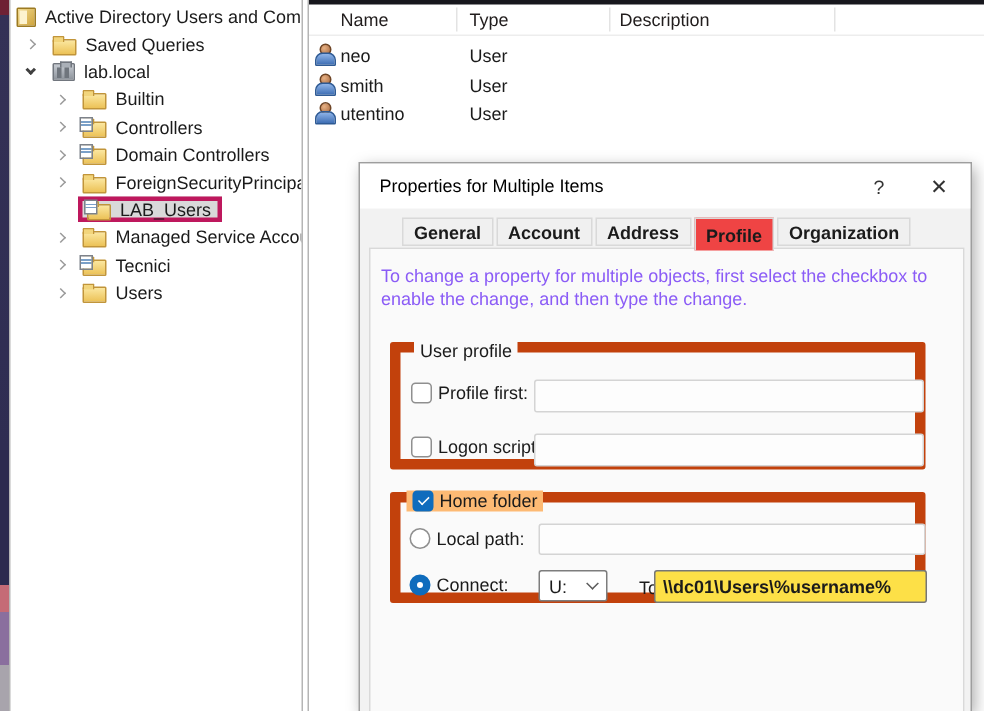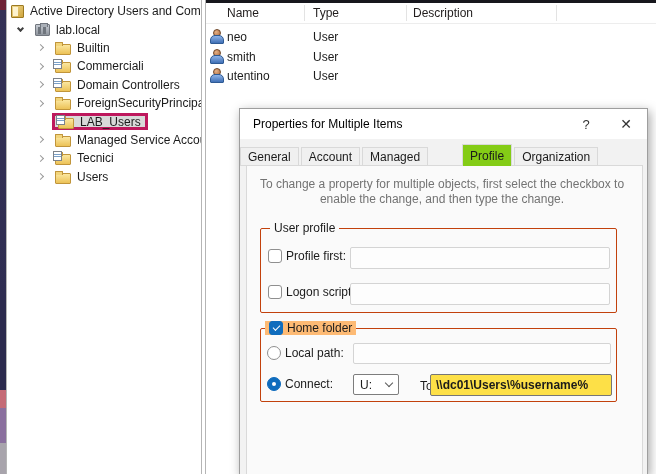--- a/index.html
+++ b/index.html
@@ -77,31 +77,31 @@
   #dialog { position:absolute; left:239px; top:108px; width:409px; height:367px;
     background:#f2f2f2; border:1px solid #9e9e9e; box-shadow:2px 3px 10px rgba(0,0,0,.35); overflow:hidden; }
   #dialog-titlebar { position:absolute; left:0; top:0; width:100%; height:30px; background:#fff;
     display:flex; align-items:center; }
   #dialog-title { margin-left:13px; flex:1; color:#000; }
   .titlebar-btn { width:30px; height:100%; display:flex; align-items:center; justify-content:center;
     font-size:13px; color:#333; cursor:default; }
   #dlg-close { margin-right:6px; font-size:14px; }
   #dlg-help { margin-right:10px; }
 
-  #tab-strip { position:absolute; left:0; top:36px; height:21px; display:flex; align-items:flex-end; z-index:2; }
+  #tab-strip { position:absolute; left:28px; top:36px; height:21px; display:flex; align-items:flex-start; z-index:2;font-weight:bold; }
   .tab { height:19px; padding:0 7px; background:#f0f0f0; border:1px solid #d9d9d9;
     display:flex; align-items:center; margin-right:2px; color:#1b1b1b; }
-  .tab.active { height:22px; background:#84cc16; border-bottom:none; position:relative; z-index:3;margin-left:32px; }
+  .tab.active { height:22px; background:#ef4444; border-bottom:none; position:relative; z-index:3; }
 
   #tab-page { position:absolute; left:6px; top:56px; width:397px; height:315px;
     background:#fafafa; border:1px solid #d9d9d9; z-index:1; }
 
-  #instruction { position:absolute; left:7px; top:11px; width:376px; line-height:14.5px; color:#737373;text-align:center; }
-
-  .groupbox { position:absolute; border:1px solid #c2410c; border-radius:2px;text-align:right; }
+  #instruction { position:absolute; left:7px; top:11px; width:376px; line-height:14.5px; color:#8b5cf6; }
+
+  .groupbox { position:absolute; border:7px solid #c2410c; border-radius:2px;text-align:right; }
   #group-user-profile { left:13px; top:62px; width:357px; height:85px; }
   #group-home-folder { left:13px; top:162px; width:357px; height:74px; }
   .group-legend { position:absolute; top:-8px; left:9px; background:#fafafa; padding:0 4px; }
 
   .cb { width:14px; height:14px; border:1px solid #8f8f8f; border-radius:3px; background:#fff; position:relative; flex:none; }
   .cb.checked { background:#0F6CBD; border-color:#0F6CBD; }
   .cb.checked::after { content:""; position:absolute; left:3px; top:3px; width:6px; height:3px;
     border-left:1.5px solid #fff; border-bottom:1.5px solid #fff; transform:rotate(-45deg); }
 
   .rd { width:14px; height:14px; border:1px solid #8f8f8f; border-radius:50%; background:#fff; position:relative; flex:none; }
@@ -126,20 +126,27 @@
 <body>
 
 <div id="wallpaper-strip"></div>
 
 <div id="tree-panel">
   <div class="trow lvl0">
     <span class="i-console"></span>
     <span class="label">Active Directory Users and Com</span>
   </div>
 
+  <div class="trow lvl1">
+    <span class="chev-box">
+        <span class="chev-r"></span>
+      </span>
+    <span class="i-folder"></span>
+    <span class="label">Saved Queries</span>
+  </div>
 
   <div class="trow lvl1">
     <span class="chev-box">
         <span class="chev-d"></span>
       </span>
     <span class="i-domain"></span>
     <span class="label">lab.local</span>
   </div>
 
   <div class="trow lvl2">
@@ -148,21 +155,21 @@
       </span>
     <span class="i-folder"></span>
     <span class="label">Builtin</span>
   </div>
 
   <div class="trow lvl2">
     <span class="chev-box">
         <span class="chev-r"></span>
       </span>
     <span class="i-ou"></span>
-    <span class="label">Commerciali</span>
+    <span class="label">Controllers</span>
   </div>
 
 
   <div class="trow lvl2">
     <span class="chev-box">
         <span class="chev-r"></span>
       </span>
     <span class="i-ou"></span>
     <span class="label">Domain Controllers</span>
   </div>
@@ -245,21 +252,21 @@
 <div id="dialog">
   <div id="dialog-titlebar">
     <span id="dialog-title">Properties for Multiple Items</span>
     <span class="titlebar-btn" id="dlg-help">?</span>
     <span class="titlebar-btn" id="dlg-close">✕</span>
   </div>
 
   <div id="tab-strip">
     <div class="tab">General</div>
     <div class="tab">Account</div>
-    <div class="tab">Managed</div>
+    <div class="tab">Address</div>
     <div class="tab active">Profile</div>
     <div class="tab">Organization</div>
   </div>
 
   <div id="tab-page">
     <div id="instruction">To change a property for multiple objects, first select the checkbox to enable the change, and then type the change.</div>
 
     <div class="groupbox" id="group-user-profile">
       <span class="group-legend">User profile</span>
 

